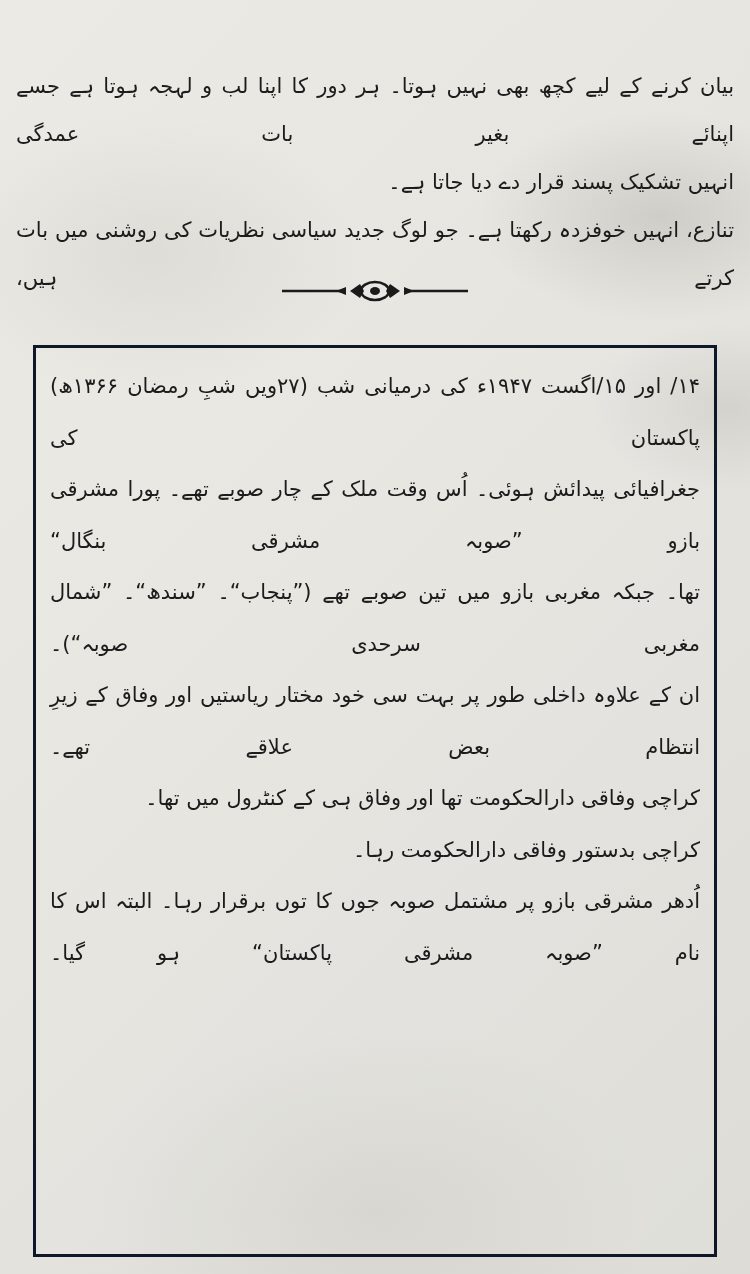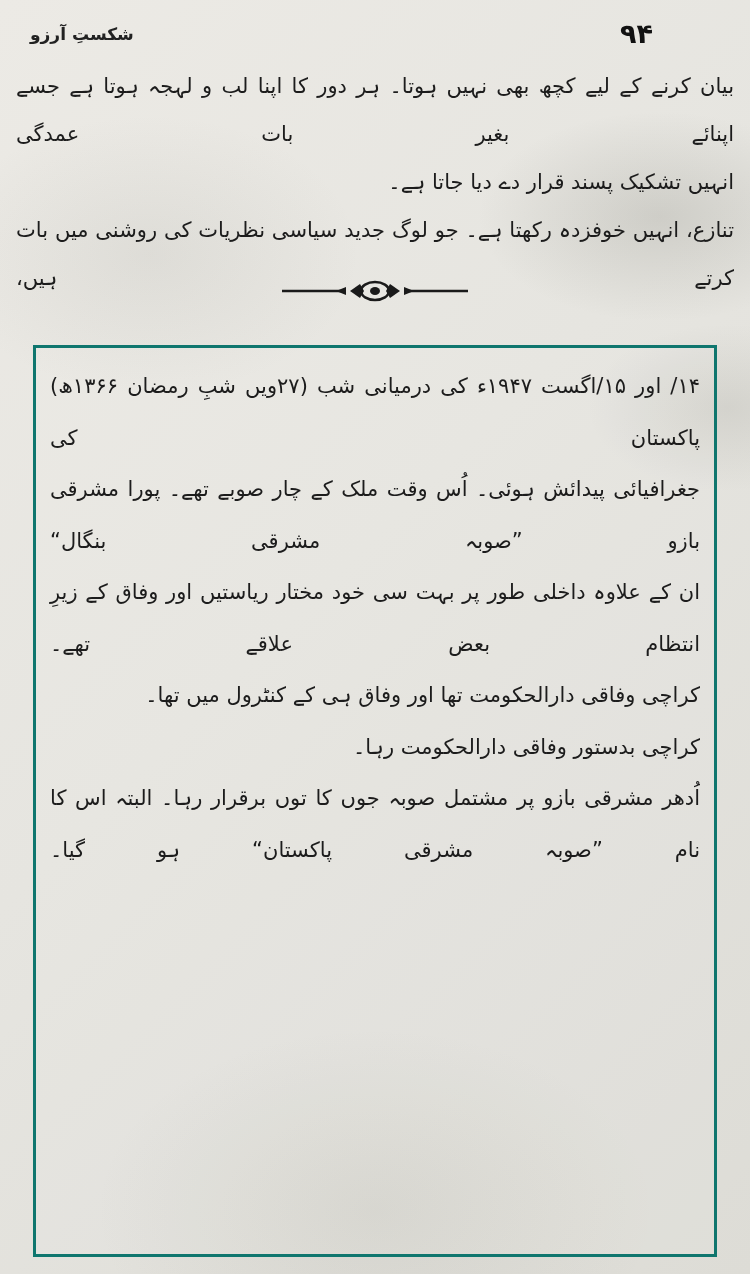--- a/index.html
+++ b/index.html
@@ -75,38 +75,34 @@
     align-items: center;
     justify-content: center;
   }
   
   .note-box {
     position: absolute;
     top: 345px;
     left: 33px;
     width: 684px;
     height: 912px;
-    border: 3px solid #0f766e;
+    border: 3px solid #0f172a;
     box-sizing: border-box;
     padding: 13px 14px 0 14px;
     background: rgba(255,255,255,0.06);
     direction: rtl;
     font-size: 21px;
     line-height: 51.5px;
   }
 </style>
 </head>
 <body>
 
 <div class="page">
 
-  <div class="running-head">
-    <span class="book-title">شکستِ آرزو</span>
-    <span class="page-number">۹۴</span>
-  </div>
 
   <div class="intro">
     <div class="t-line j">بیان کرنے کے لیے کچھ بھی نہیں ہوتا۔ ہر دور کا اپنا لب و لہجہ ہوتا ہے جسے اپنائے بغیر بات عمدگی</div>
     <div class="t-line r">انہیں تشکیک پسند قرار دے دیا جاتا ہے۔</div>
     <div class="t-line j">تنازع، انہیں خوفزدہ رکھتا ہے۔ جو لوگ جدید سیاسی نظریات کی روشنی میں بات کرتے ہیں،</div>
   </div>
 
   <div class="divider">
     <svg width="190" height="24" viewBox="0 0 190 24">
       <line x1="2" y1="12" x2="62" y2="12" stroke="#1a1a1a" stroke-width="2.5"></line>
@@ -116,20 +112,21 @@
       <ellipse cx="95" cy="12" rx="5" ry="4" fill="#1a1a1a"></ellipse>
       <polygon points="120,12 110,5 106,12 110,19" fill="#1a1a1a"></polygon>
       <polygon points="134,12 124,8 124,16" fill="#1a1a1a"></polygon>
       <line x1="128" y1="12" x2="188" y2="12" stroke="#1a1a1a" stroke-width="2.5"></line>
     </svg>
   </div>
 
   <div class="note-box">
     <div class="t-line j">۱۴/ اور ۱۵/اگست ۱۹۴۷ء کی درمیانی شب (۲۷ویں شبِ رمضان ۱۳۶۶ھ) پاکستان کی</div>
     <div class="t-line j">جغرافیائی پیدائش ہوئی۔ اُس وقت ملک کے چار صوبے تھے۔ پورا مشرقی بازو ”صوبہ مشرقی بنگال“</div>
+    <div class="t-line j">تھا۔ جبکہ مغربی بازو میں تین صوبے تھے (”پنجاب“۔ ”سندھ“۔ ”شمال مغربی سرحدی صوبہ“)۔</div>
     <div class="t-line j">ان کے علاوہ داخلی طور پر بہت سی خود مختار ریاستیں اور وفاق کے زیرِ انتظام بعض علاقے تھے۔</div>
     <div class="t-line r">کراچی وفاقی دارالحکومت تھا اور وفاق ہی کے کنٹرول میں تھا۔</div>
     <div class="t-line r">کراچی بدستور وفاقی دارالحکومت رہا۔</div>
     <div class="t-line j">اُدھر مشرقی بازو پر مشتمل صوبہ جوں کا توں برقرار رہا۔ البتہ اس کا نام ”صوبہ مشرقی پاکستان“ ہو گیا۔</div>
 
   </div>
 
 </div>
 
 </body></html>

